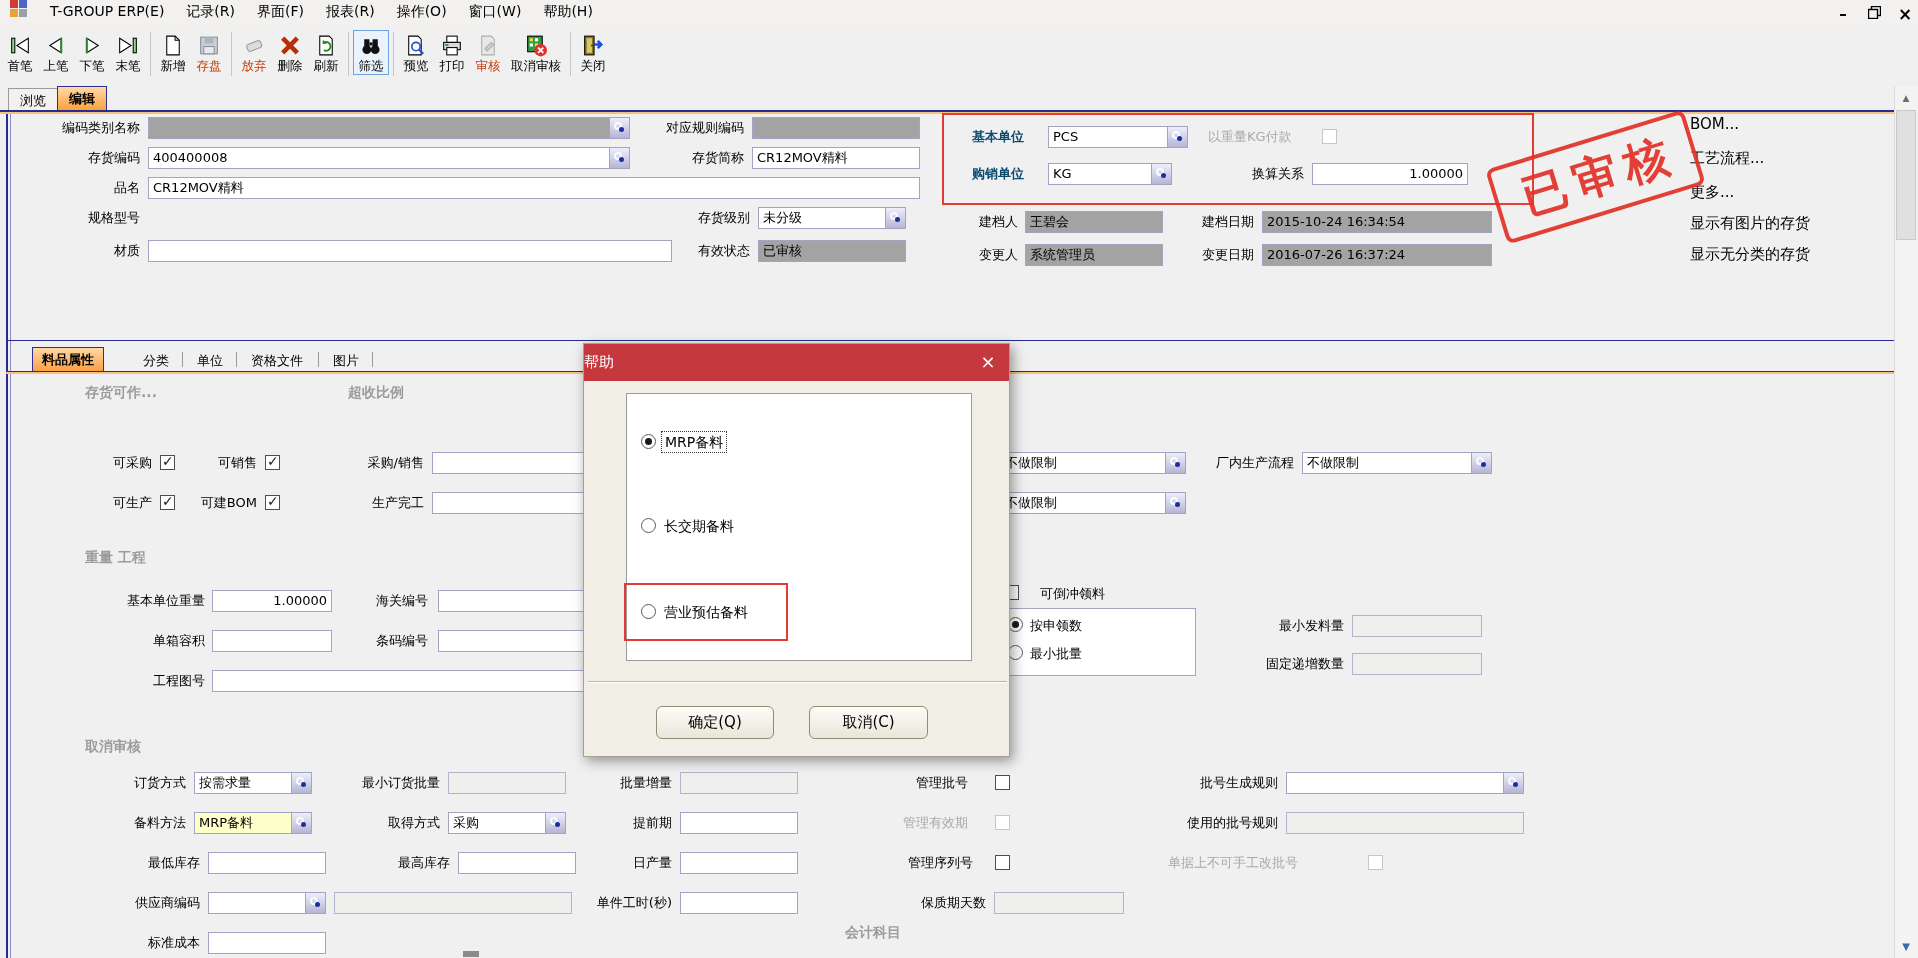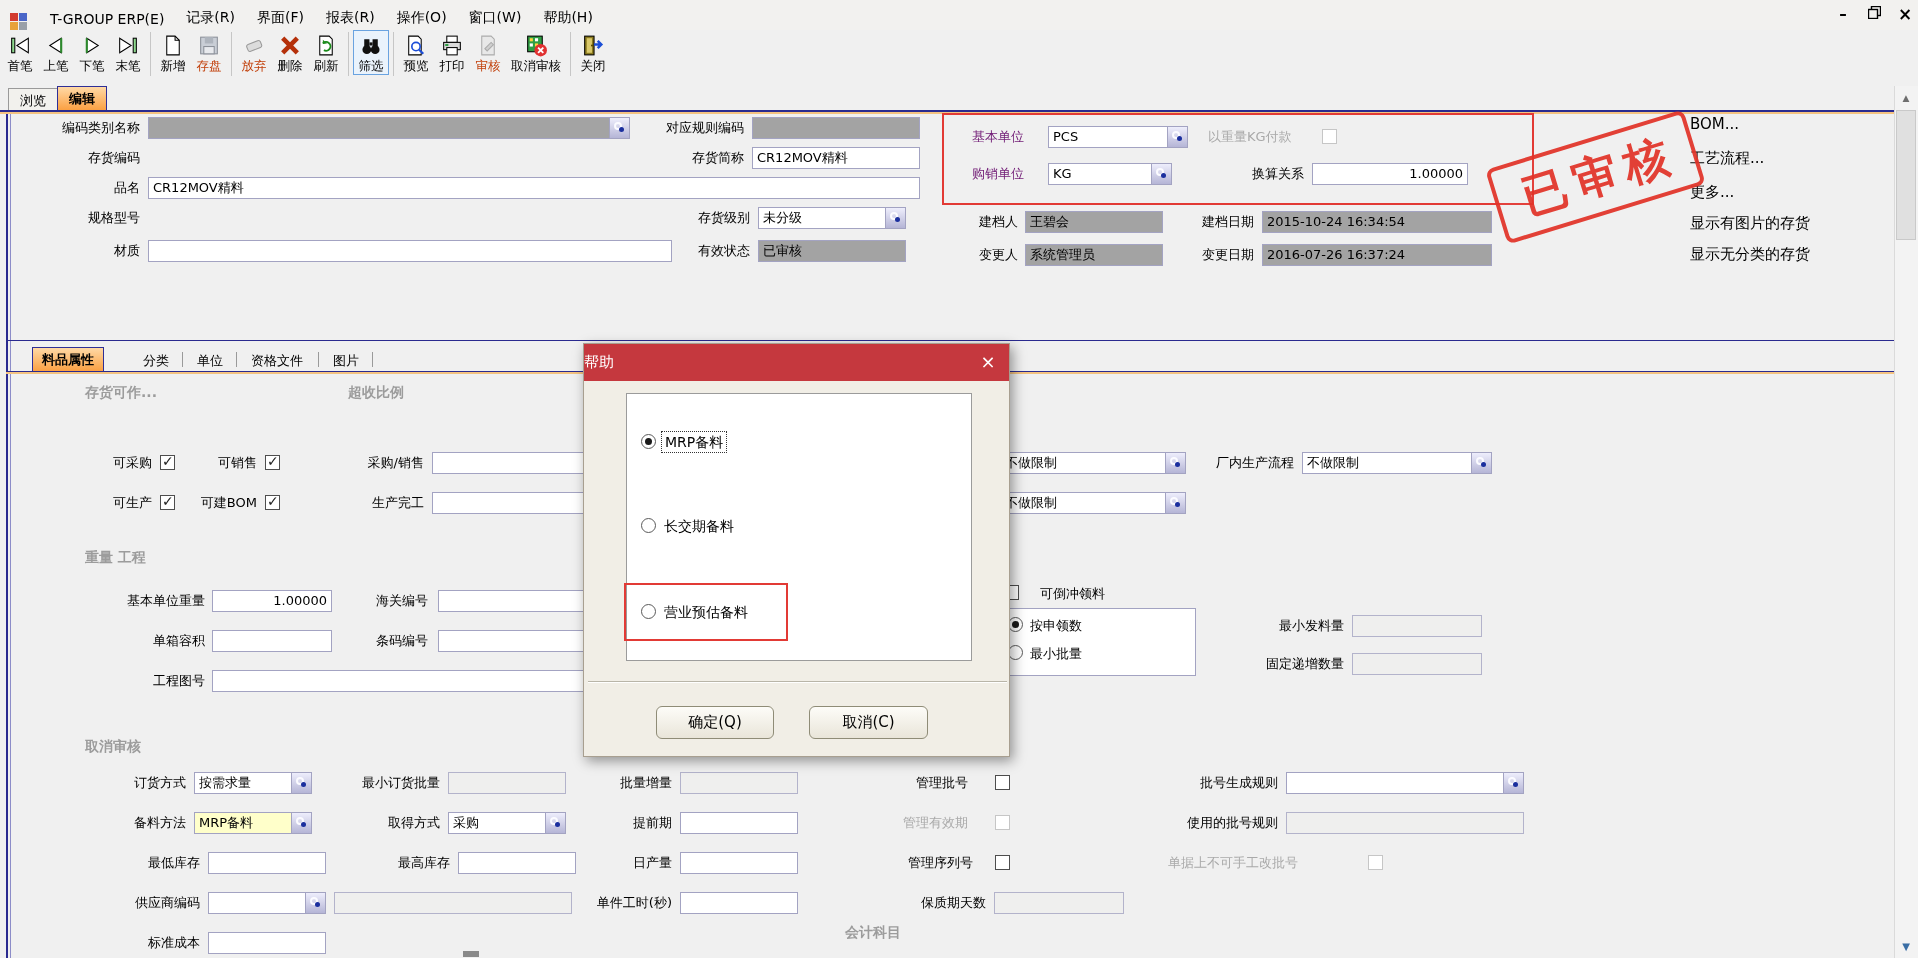--- a/index.html
+++ b/index.html
@@ -1,41 +1,41 @@
 <!DOCTYPE html>
 <html><head>
 <meta charset="utf-8">
 <style>
 *{margin:0;padding:0;box-sizing:border-box}
 html,body{background:#9a9a9a}
 #app{position:relative;width:1918px;height:958px;background:#f0f0f0;overflow:hidden;
   font-family:"DejaVu Sans","Liberation Sans",sans-serif;font-size:13px;color:#000}
 .abs{position:absolute}
 
-#menubar{position:absolute;left:0;top:0;width:1918px;height:30px;display:flex;align-items:flex-end;background:#f2f1ef}
+#menubar{position:absolute;left:0;top:0;width:1918px;height:30px;display:flex;align-items:flex-start;background:#f2f1ef}
 #appicon{width:17px;height:17px;margin:0 12px 0 10px;position:relative;flex:0 0 auto}
 #appicon div{position:absolute;width:8px;height:8px}
 .menu-item{font-size:14px;padding:3px 11px;cursor:pointer;white-space:nowrap}
 .winbtn{position:absolute;top:3px;width:24px;height:22px;text-align:center;line-height:22px;font-size:15px;font-weight:bold;cursor:pointer}
 
 #toolbar{position:absolute;left:2px;top:30px;height:52px;display:flex;align-items:flex-start}
 .tbtn{display:flex;flex-direction:column;align-items:center;padding:2px 4px 0;font-size:12.5px;line-height:16px;cursor:pointer;border:1px solid transparent;white-space:nowrap}
 .tbtn svg{width:26px;height:25px;display:block}
 .tbtn.dis{color:#c2410c;cursor:default}
 .tbtn.sel{border:1px solid #6aa3e0;background:#eaf3fc}
 .tsep{width:1px;height:44px;background:#c6c6c6;margin:2px 4px 0}
 
 .vtab{position:absolute;font-size:13px;padding:3px 11px;border:1px solid #9a9a9a;border-bottom:none;background:#f2f1ed;cursor:pointer}
 .vtab.on{background:linear-gradient(180deg,#ffd9a6 0%,#fb9e3e 100%);border:1px solid #2e2e96;border-bottom:none;font-weight:bold}
 .hrnavy{position:absolute;background:#2a2a8f}
 .hrorange{position:absolute;background:#f4c381}
 
 .lbl{position:absolute;height:22px;line-height:22px;font-size:13px;text-align:right;white-space:nowrap}
 .lbl.l{text-align:left}
-.redl{color:#701a75;font-weight:normal}
+.redl{color:#0c4a6e;font-weight:bold}
 .grayl{color:#a9a9a9}
 .fld{position:absolute;height:22px;background:#fff;border:1px solid #a3a3c2;font-size:13px;line-height:20px;padding:0 4px;white-space:nowrap;overflow:hidden}
 .fld.ro{background:#a3a3a3}
 .fld.dis{background:#efefee;border-color:#b3b3cb}
 .fld.num{text-align:right}
 .fld.yellow{background:#ffffca}
 .fld.lk{padding-right:24px}
 .lookup{position:absolute;right:-1px;top:-1px;width:21px;height:22px;background:linear-gradient(180deg,#eeeefc,#b5b5d6);border:1px solid #a3a3c2;cursor:pointer}
 .lookup i{position:absolute;left:4px;top:4px;width:8px;height:8px;border:2px solid #fbfbff;border-radius:50%;display:block}
 .lookup i::after{content:"";position:absolute;right:-4px;bottom:-4px;width:5px;height:5px;background:#1b2f9e;border-radius:50%}
@@ -237,20 +237,23 @@
   <div class="vline" style="left:10px;top:114px;width:1px;height:844px;background:#8c8cc8"></div>
 
   <div class="lbl" style="left:28px;top:117px;width:112px">编码类别名称</div>
   <div class="fld lk ro" style="left:148px;top:117px;width:482px"><span></span><span class="lookup">
         <i></i>
       </span></div>
   <div class="lbl" style="left:638px;top:117px;width:106px">对应规则编码</div>
   <div class="fld ro" style="left:752px;top:117px;width:168px"><span></span></div>
 
   <div class="lbl" style="left:28px;top:147px;width:112px">存货编码</div>
+  <div class="fld lk" style="left:148px;top:147px;width:482px"><span>400400008</span><span class="lookup">
+        <i></i>
+      </span></div>
   <div class="lbl" style="left:638px;top:147px;width:106px">存货简称</div>
   <div class="fld" style="left:752px;top:147px;width:168px"><span>CR12MOV精料</span></div>
 
   <div class="lbl" style="left:28px;top:177px;width:112px">品名</div>
   <div class="fld" style="left:148px;top:177px;width:772px"><span>CR12MOV精料</span></div>
 
   <div class="lbl" style="left:28px;top:207px;width:112px">规格型号</div>
   <div class="lbl" style="left:664px;top:207px;width:86px">存货级别</div>
   <div class="fld lk" style="left:758px;top:207px;width:148px"><span>未分级</span><span class="lookup">
         <i></i>

